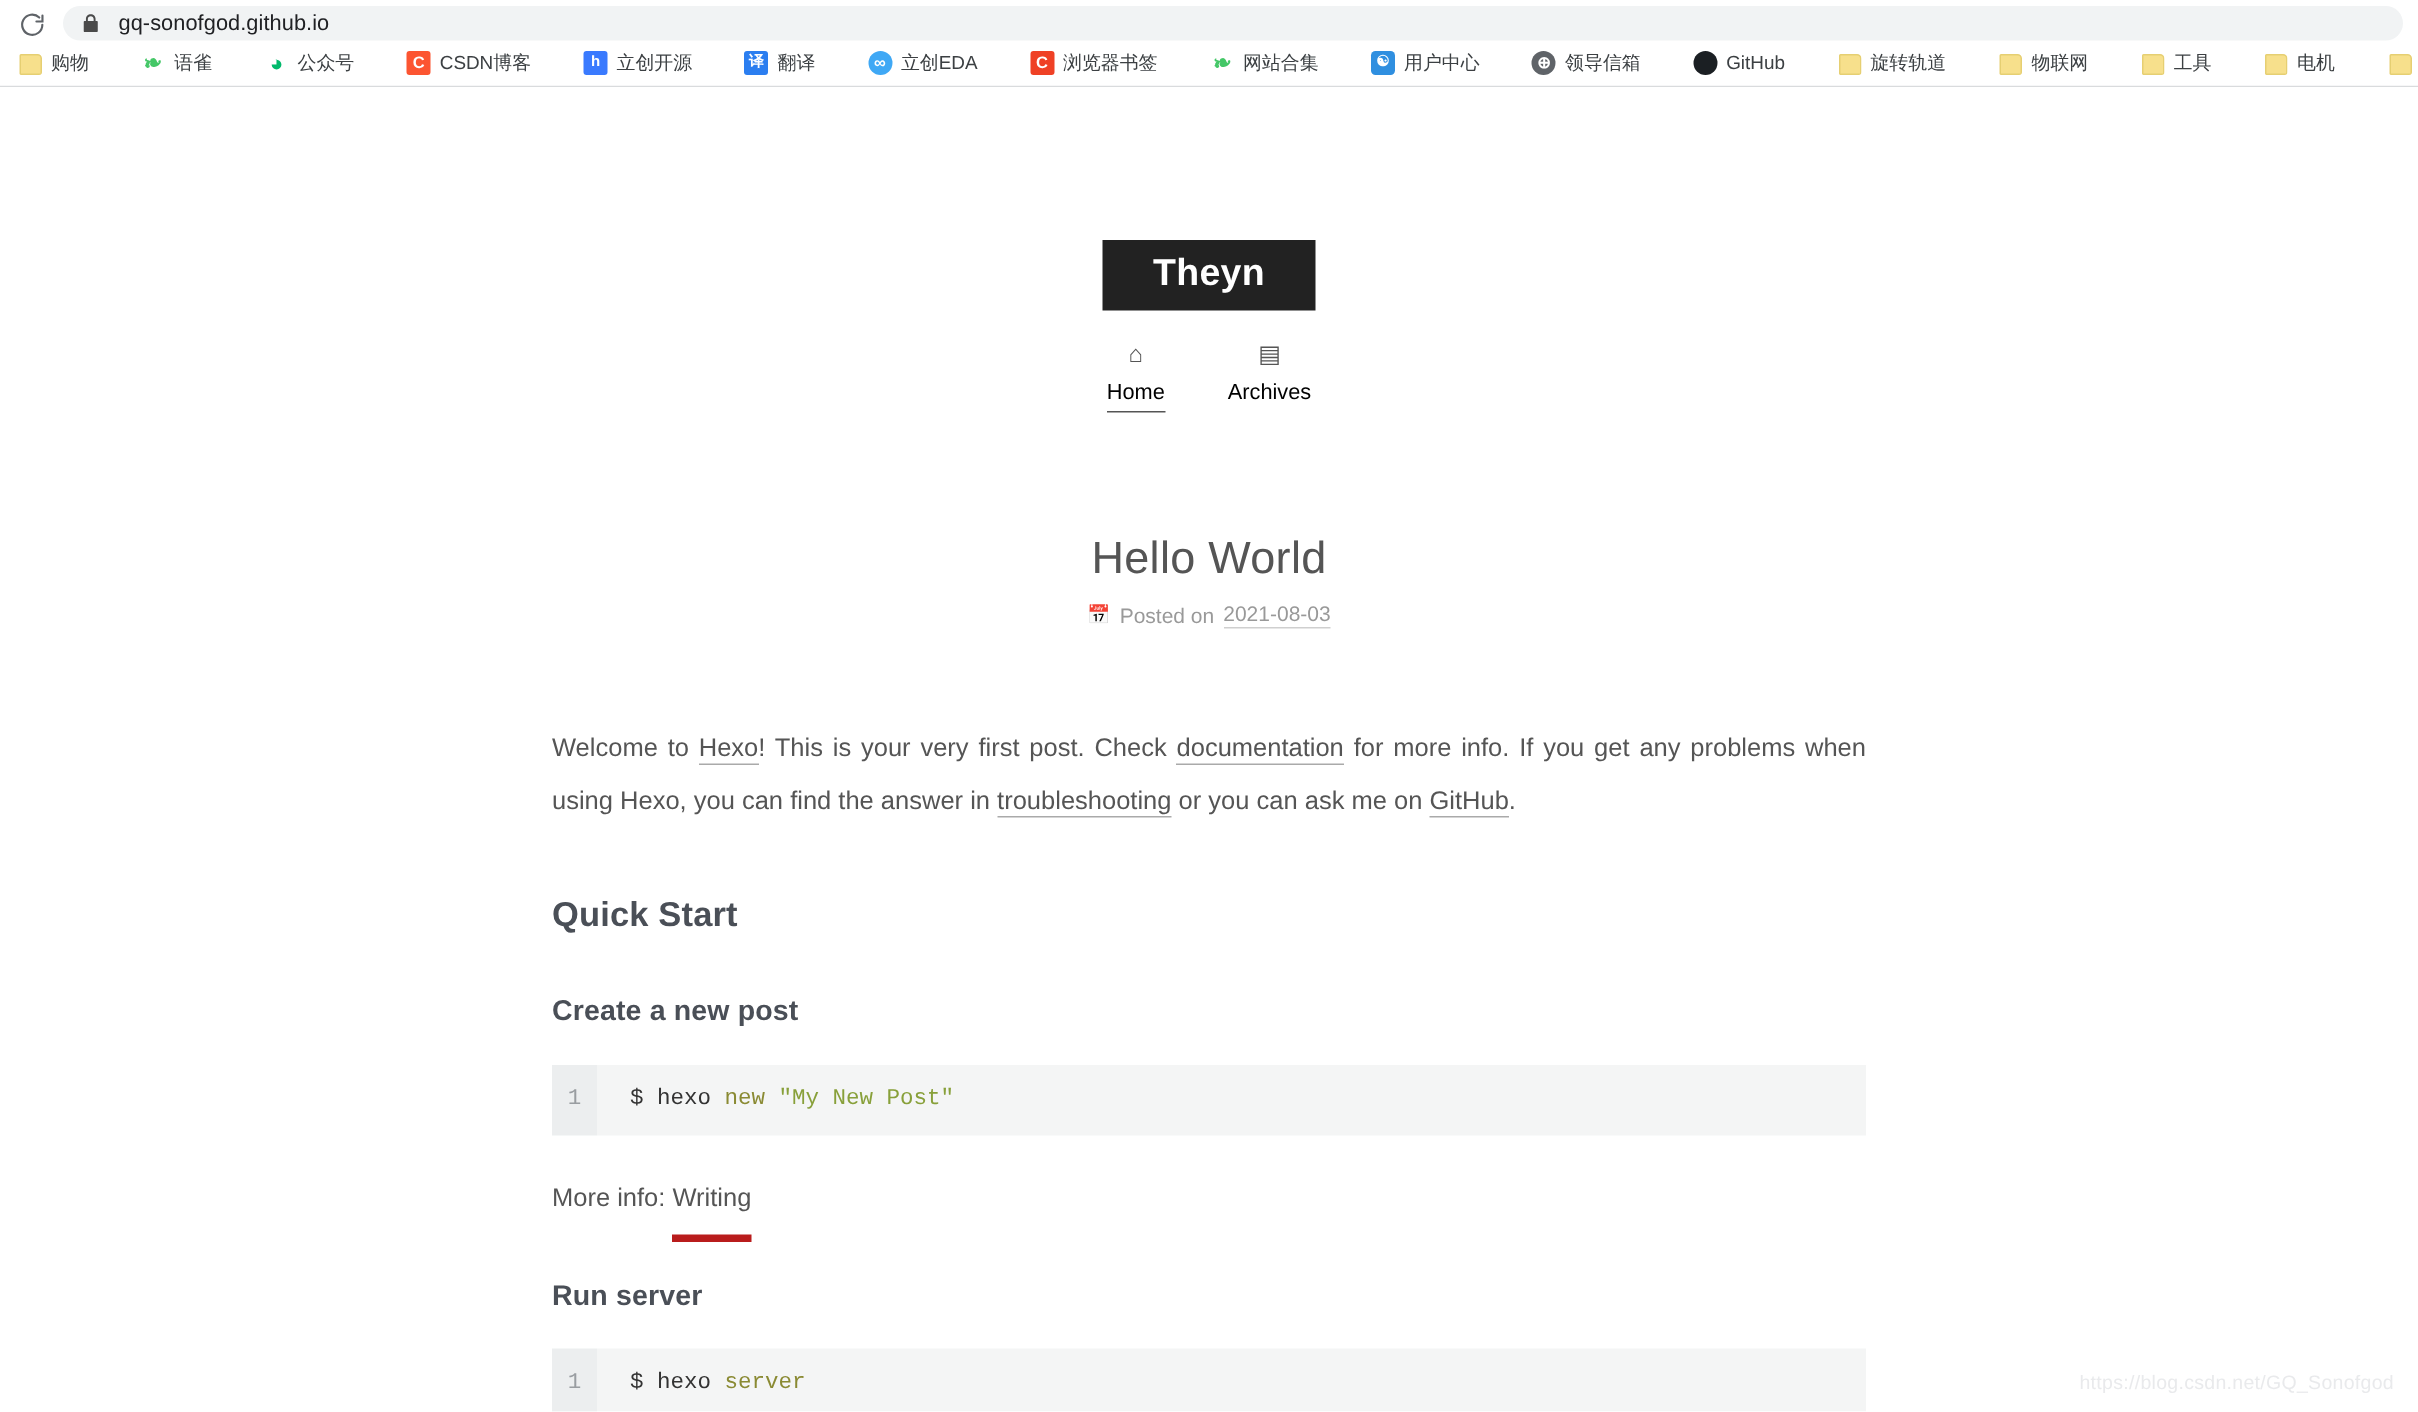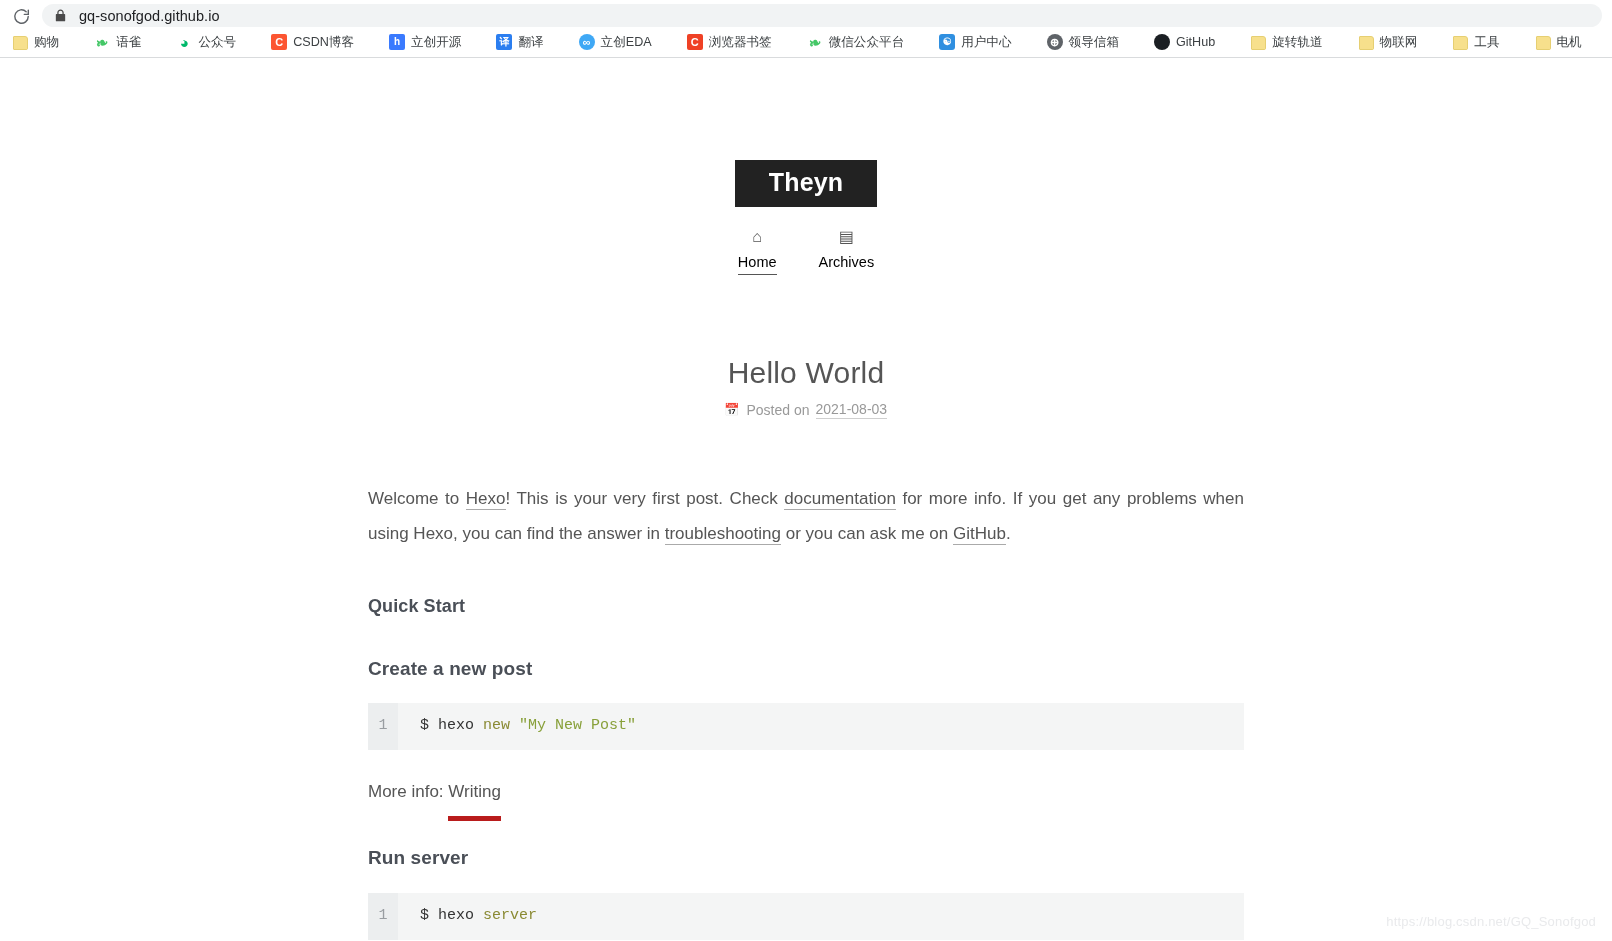--- a/index.html
+++ b/index.html
@@ -233,21 +233,21 @@
     margin: 0 0 8px 0;
     color: #555555;
   }
   .post-body a {
     color: #555555;
     text-decoration: none;
     border-bottom: 1px solid #aaaaaa;
     padding-bottom: 1px;
   }
   h2.section-h {
-    font-size: 18px;
+    font-size: 23px;
     font-weight: bold;
     color: #4a4f57;
     margin: 44px 0 0 0;
     line-height: 1.3;
     letter-spacing: .1px;
   }
   h3.section-h3 {
     font-size: 19px;
     font-weight: bold;
     color: #4a4f57;
@@ -359,21 +359,21 @@
       <div class="bookmark">
         <span class="bm-icon ic-lceda">∞</span>
         <span class="bm-label">立创EDA</span>
       </div>
       <div class="bookmark">
         <span class="bm-icon ic-wzhj">C</span>
         <span class="bm-label">浏览器书签</span>
       </div>
       <div class="bookmark">
         <span class="bm-icon ic-leaf">❧</span>
-        <span class="bm-label">微信公众平台</span>
+        <span class="bm-label">网站合集</span>
       </div>
       <div class="bookmark">
         <span class="bm-icon ic-user">☯</span>
         <span class="bm-label">用户中心</span>
       </div>
       <div class="bookmark">
         <span class="bm-icon ic-globe">⊕</span>
         <span class="bm-label">领导信箱</span>
       </div>
       <div class="bookmark">

